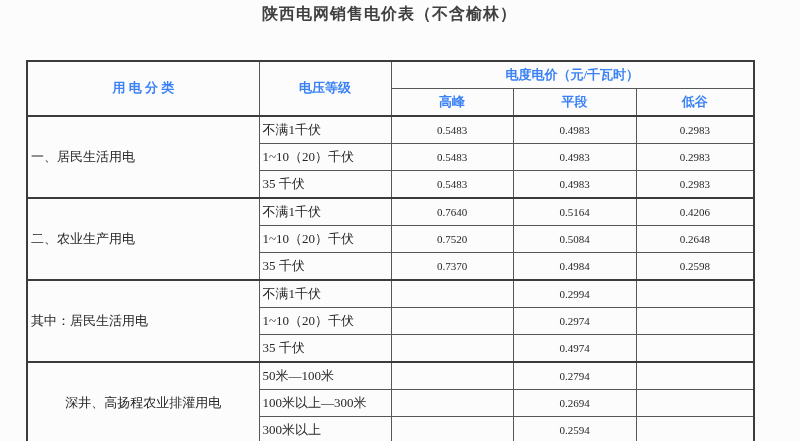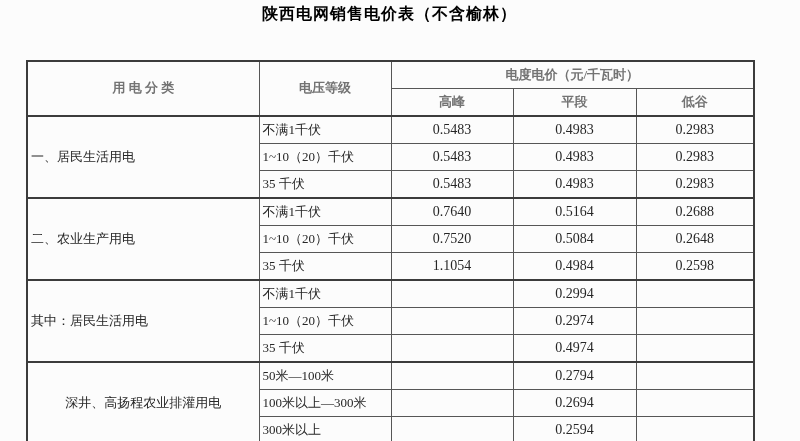--- a/index.html
+++ b/index.html
@@ -9,21 +9,21 @@
     font-family:"Liberation Serif","DejaVu Serif",serif;
     color:#262626;
     overflow:hidden;
     position:relative;
   }
   .page{position:relative;width:800px;height:441px;}
   .title{
     position:absolute;left:26px;top:4px;width:727px;
     text-align:center;
     font-family:"Liberation Sans","DejaVu Sans",sans-serif;
-    font-weight:bold;font-size:16px;color:#000000;
+    font-weight:bold;font-size:16px;color:#404040;
     letter-spacing:1px;
   }
   table.price{
     position:absolute;left:26px;top:60px;
     width:727px;
     border-collapse:collapse;
     table-layout:fixed;
     font-size:13px;
   }
   table.price th,table.price td{
@@ -31,28 +31,28 @@
     padding:0 3px;
     height:26px;
     line-height:1.1;
     overflow:hidden;
     white-space:nowrap;
   }
   table.price{border:2px solid #3c3c3c;}
   table.price thead th{
     font-weight:bold;
     text-align:center;
-    color:#737373;
+    color:#3b82f6;
   }
   tr.group-start td{border-top:2px solid #3c3c3c;}
   tbody tr:first-child td{border-top:2px solid #3c3c3c;}
   td.cat{text-align:left;padding-left:7px;margin-top:6px;}
   td.cat.center{text-align:center;padding-left:3px;}
   td.volt{text-align:left;padding-left:4px;margin-left:8px;}
-  td.num{text-align:center;font-size:14px;}
+  td.num{text-align:center;font-size:11px;}
 </style>
 </head>
 <body>
 
 <div class="page">
 
   <div class="title">陕西电网销售电价表（不含榆林）</div>
 
   <table class="price">
     <colgroup>
@@ -94,31 +94,31 @@
         <td class="num">0.5483</td>
         <td class="num">0.4983</td>
         <td class="num">0.2983</td>
       </tr>
 
       <tr class="group-start">
         <td class="cat" rowspan="3">二、农业生产用电</td>
         <td class="volt">不满1千伏</td>
         <td class="num">0.7640</td>
         <td class="num">0.5164</td>
-        <td class="num">0.2688</td>
+        <td class="num">0.4206</td>
       </tr>
       <tr>
         <td class="volt">1~10（20）千伏</td>
         <td class="num">0.7520</td>
         <td class="num">0.5084</td>
         <td class="num">0.2648</td>
       </tr>
       <tr>
         <td class="volt">35 千伏</td>
-        <td class="num">1.1054</td>
+        <td class="num">0.7370</td>
         <td class="num">0.4984</td>
         <td class="num">0.2598</td>
       </tr>
 
       <tr class="group-start">
         <td class="cat" rowspan="3">其中：居民生活用电</td>
         <td class="volt">不满1千伏</td>
         <td class="num"></td>
         <td class="num">0.2994</td>
         <td class="num"></td>

